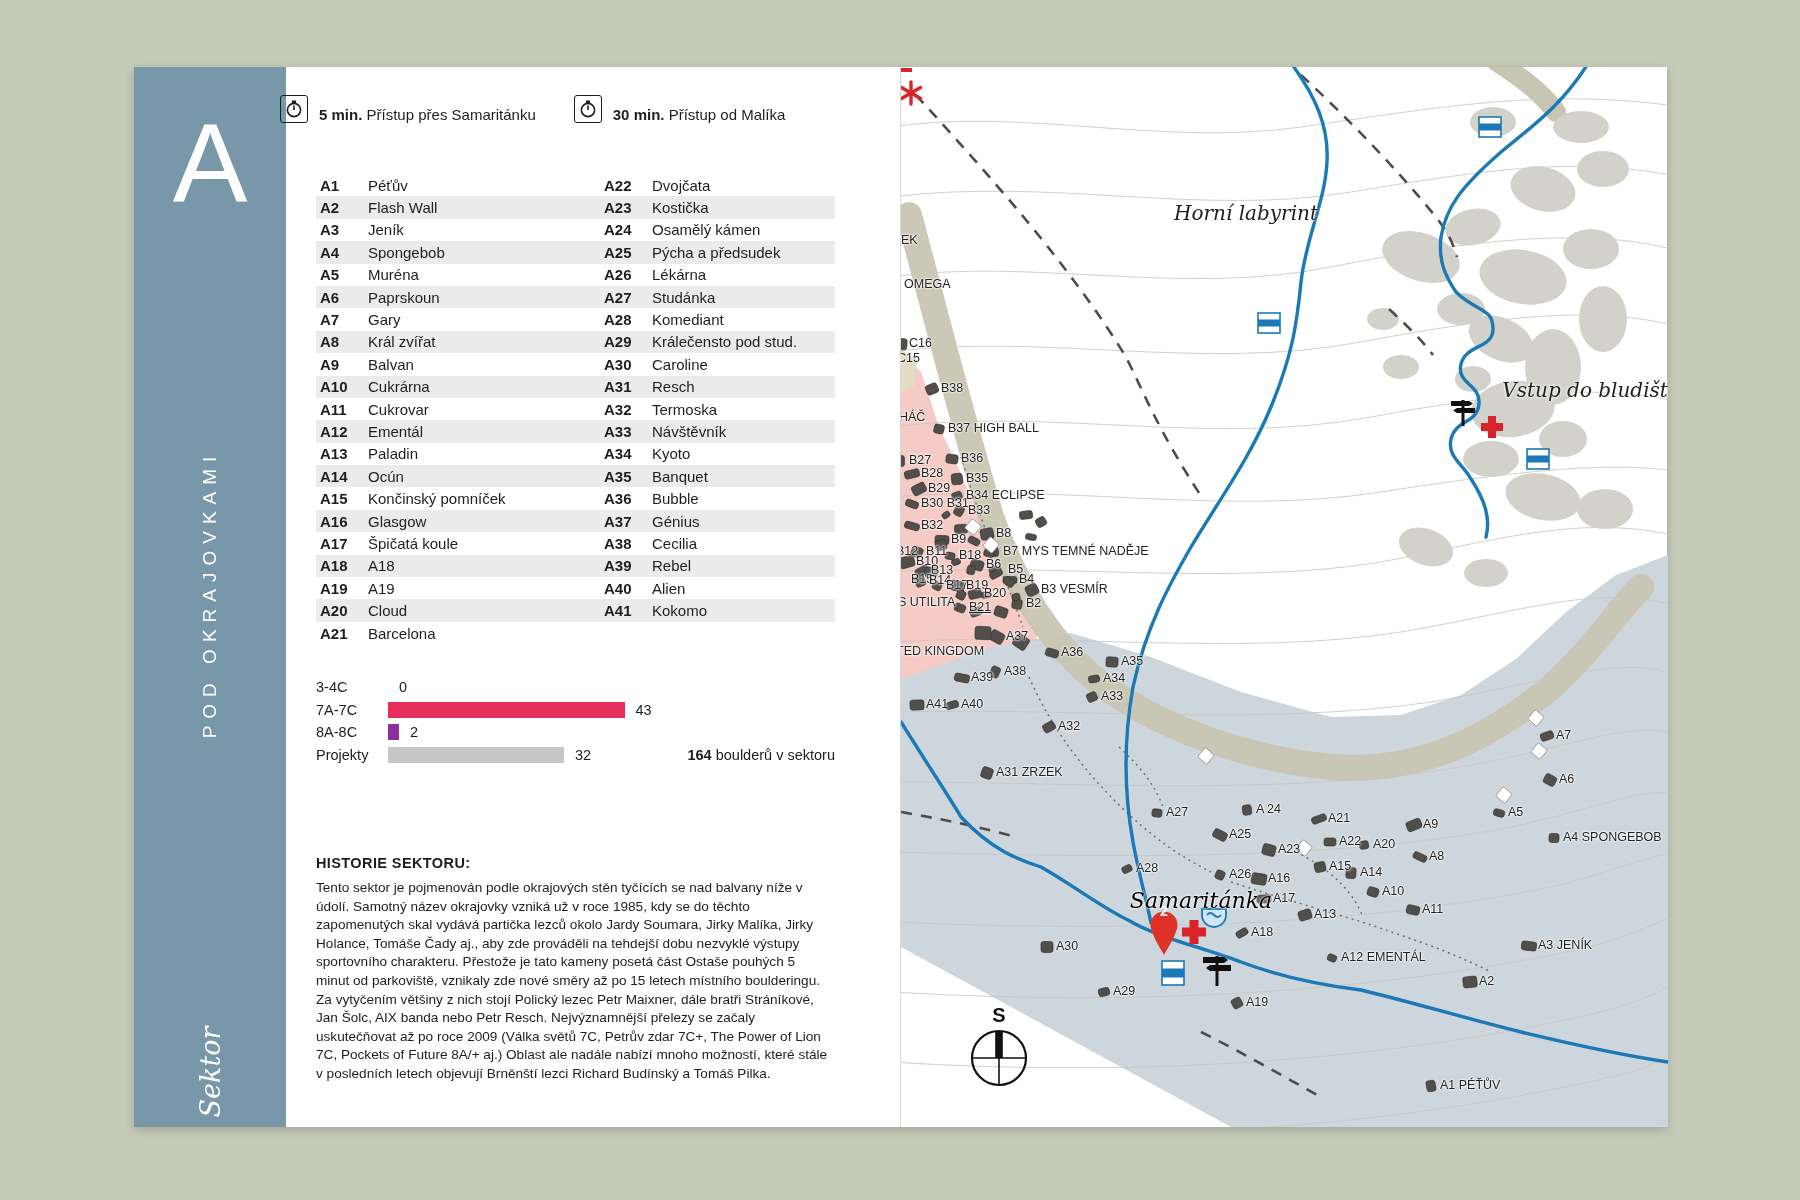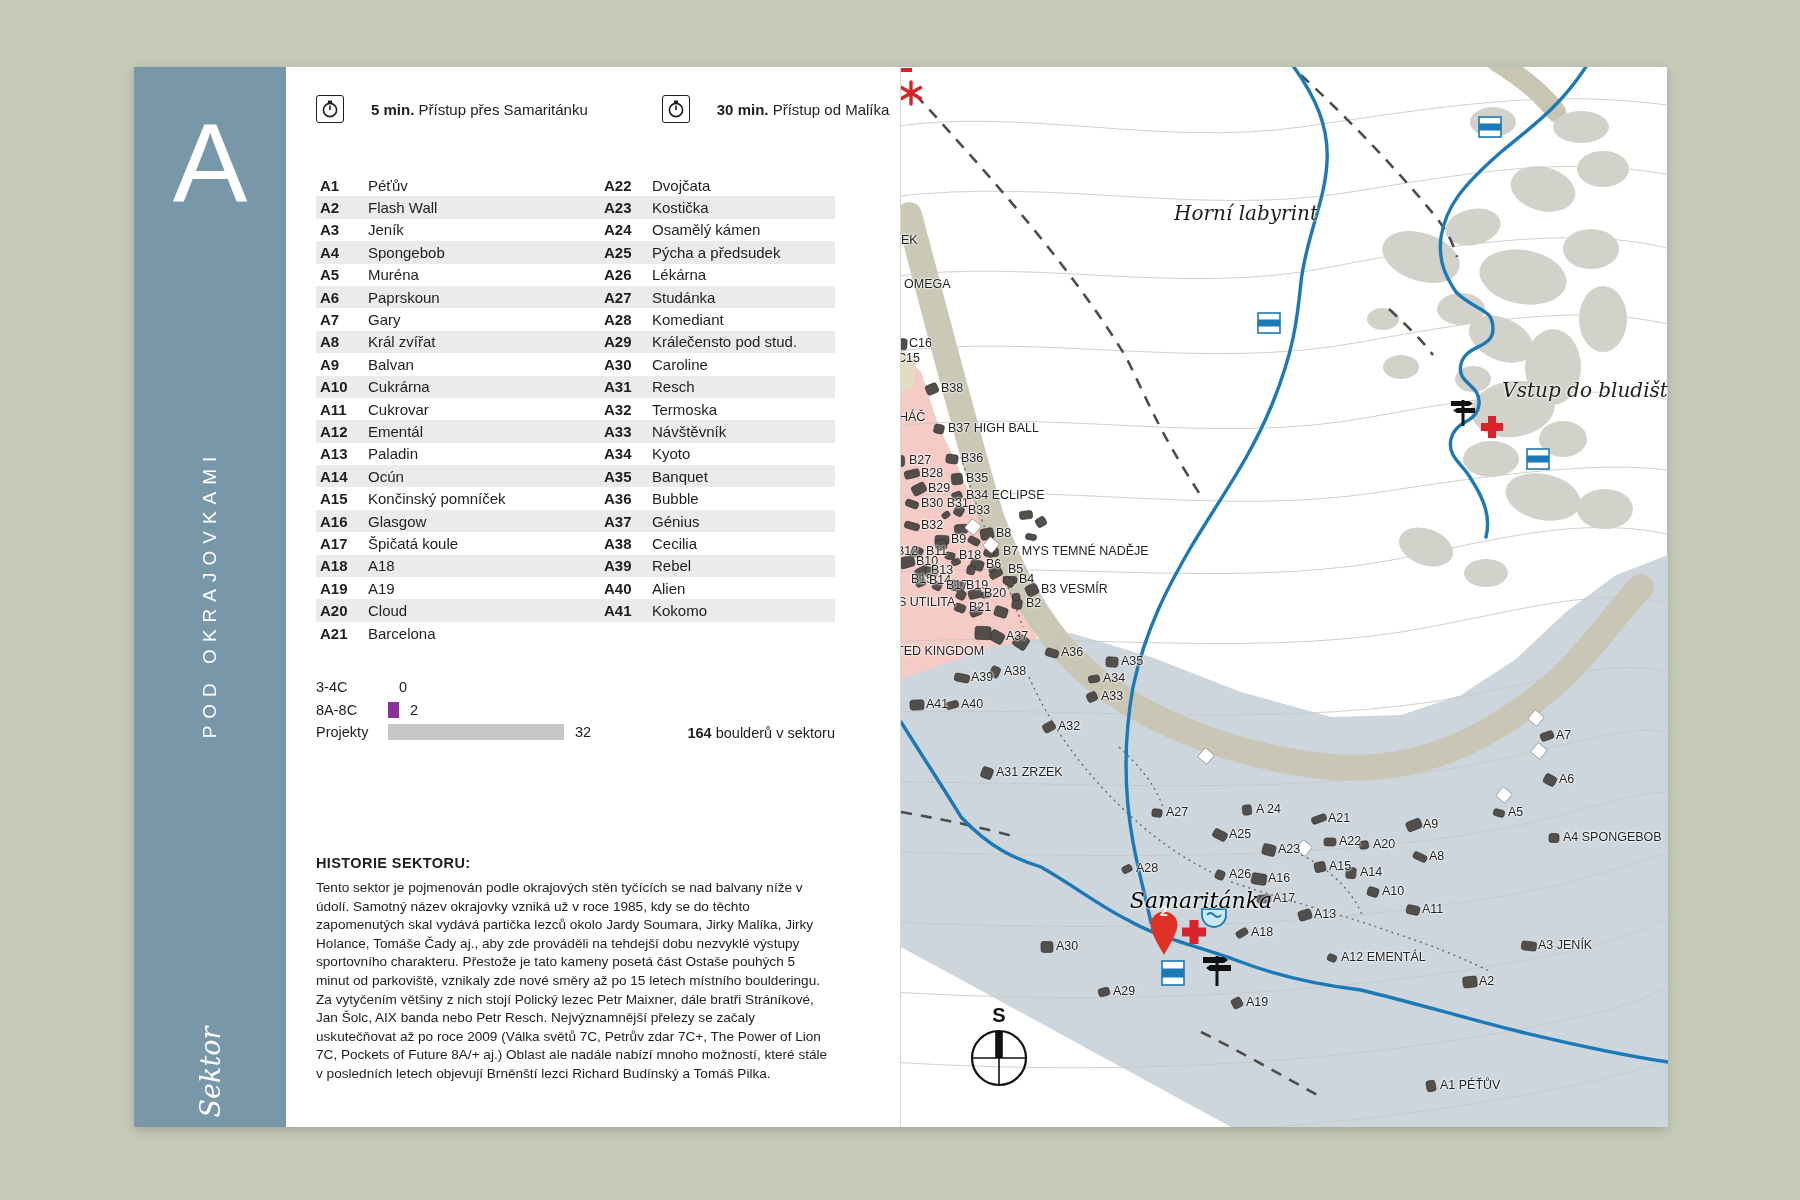--- a/index.html
+++ b/index.html
@@ -10,21 +10,21 @@
   
   .sidebar{position:absolute;left:0;top:0;width:152px;height:100%;background:#7897a8;}
   .sector-letter{position:absolute;top:40px;left:0;width:100%;text-align:center;
         font-size:112px;font-weight:500;color:#fff;line-height:1;}
   .sector-vertical{position:absolute;top:527px;left:50%;transform:translate(-50%,-50%) rotate(-90deg);
         white-space:nowrap;color:#fff;font-size:19px;font-weight:500;letter-spacing:7px;}
   .sector-word{position:absolute;top:1005px;left:50%;transform:translate(-50%,-50%) rotate(-90deg);
         white-space:nowrap;color:#fff;font-family:"DejaVu Serif",serif;font-style:italic;font-size:27px;}
   
   .access-row{position:absolute;left:146px;top:28px;display:flex;gap:38px;align-items:center;}
-  .access-item{display:flex;align-items:center;gap:27px;font-size:15px;margin-left:36px;}
+  .access-item{display:flex;align-items:flex-end;gap:11px;font-size:15px;}
   .access-item b{font-weight:700;}
   .clock-box{width:26px;height:26px;border:1.6px solid #1e1e1c;border-radius:3px;position:relative;flex:0 0 auto;}
   .clock-box svg{position:absolute;left:0;top:0;}
   
   .blist{position:absolute;left:182px;top:107px;width:519px;}
   .brow{display:flex;height:22.4px;align-items:center;font-size:15px;}
   .brow.striped{background:#ebebeb;}
   .bcell-code{width:48px;padding-left:4px;font-weight:700;flex:0 0 auto;}
   .bcell-name{width:236px;flex:0 0 auto;white-space:nowrap;overflow:hidden;}
   .bcell-code.c2{width:48px;padding-left:0;}
@@ -216,20 +216,25 @@
           <span class="bcell-code c2"></span>
           <span class="bcell-name"></span>
         </div>
       </div>
 
   <div class="hist" id="hist">
     <div class="hrow">
           <span class="hlabel">3-4C</span>
           <span class="hbar" style="width: 0px; background: rgb(198, 198, 198);"></span>
           <span class="hval">0</span>
+        </div>
+        <div class="hrow">
+          <span class="hlabel">7A-7C</span>
+          <span class="hbar" style="width: 236.5px; background: rgb(230, 46, 92);"></span>
+          <span class="hval">43</span>
         </div>
         <div class="hrow">
           <span class="hlabel">8A-8C</span>
           <span class="hbar" style="width: 11px; background: rgb(139, 47, 155);"></span>
           <span class="hval">2</span>
         </div>
         <div class="hrow">
           <span class="hlabel">Projekty</span>
           <span class="hbar" style="width: 176px; background: rgb(198, 198, 198);"></span>
           <span class="hval">32</span>
@@ -511,21 +516,21 @@
           <div class="map-label" style="left: 30px; top: 503px;">B13</div>
           <div class="map-label" style="left: 85px; top: 497px;">B6</div>
           <div class="map-label" style="left: 107px; top: 502px;">B5</div>
           <div class="map-label" style="left: 10px; top: 512px;">B15</div>
           <div class="map-label" style="left: 28px; top: 513px;">B14</div>
           <div class="map-label" style="left: 45px; top: 518px;">B17</div>
           <div class="map-label" style="left: 65px; top: 518px;">B19</div>
           <div class="map-label" style="left: 118px; top: 512px;">B4</div>
           <div class="map-label" style="left: 83px; top: 526px;">B20</div>
           <div class="map-label" style="left: 140px; top: 522px;">B3 VESMÍR</div>
-          <div class="map-label" style="left: 68px; top: 540px;">B21</div>
+          <div class="map-label" style="left: 68px; top: 540px; text-decoration: underline;">B21</div>
           <div class="map-label" style="left: 125px; top: 536px;">B2</div>
           <div class="map-label" style="left: -3px; top: 535px;">S UTILITA</div>
           <div class="map-label" style="left: -5px; top: 584px;">TED KINGDOM</div>
           <div class="map-label" style="left: 105px; top: 569px;">A37</div>
           <div class="map-label" style="left: 160px; top: 585px;">A36</div>
           <div class="map-label" style="left: 220px; top: 594px;">A35</div>
           <div class="map-label" style="left: 202px; top: 611px;">A34</div>
           <div class="map-label" style="left: 200px; top: 629px;">A33</div>
           <div class="map-label" style="left: 103px; top: 604px;">A38</div>
           <div class="map-label" style="left: 70px; top: 610px;">A39</div>

